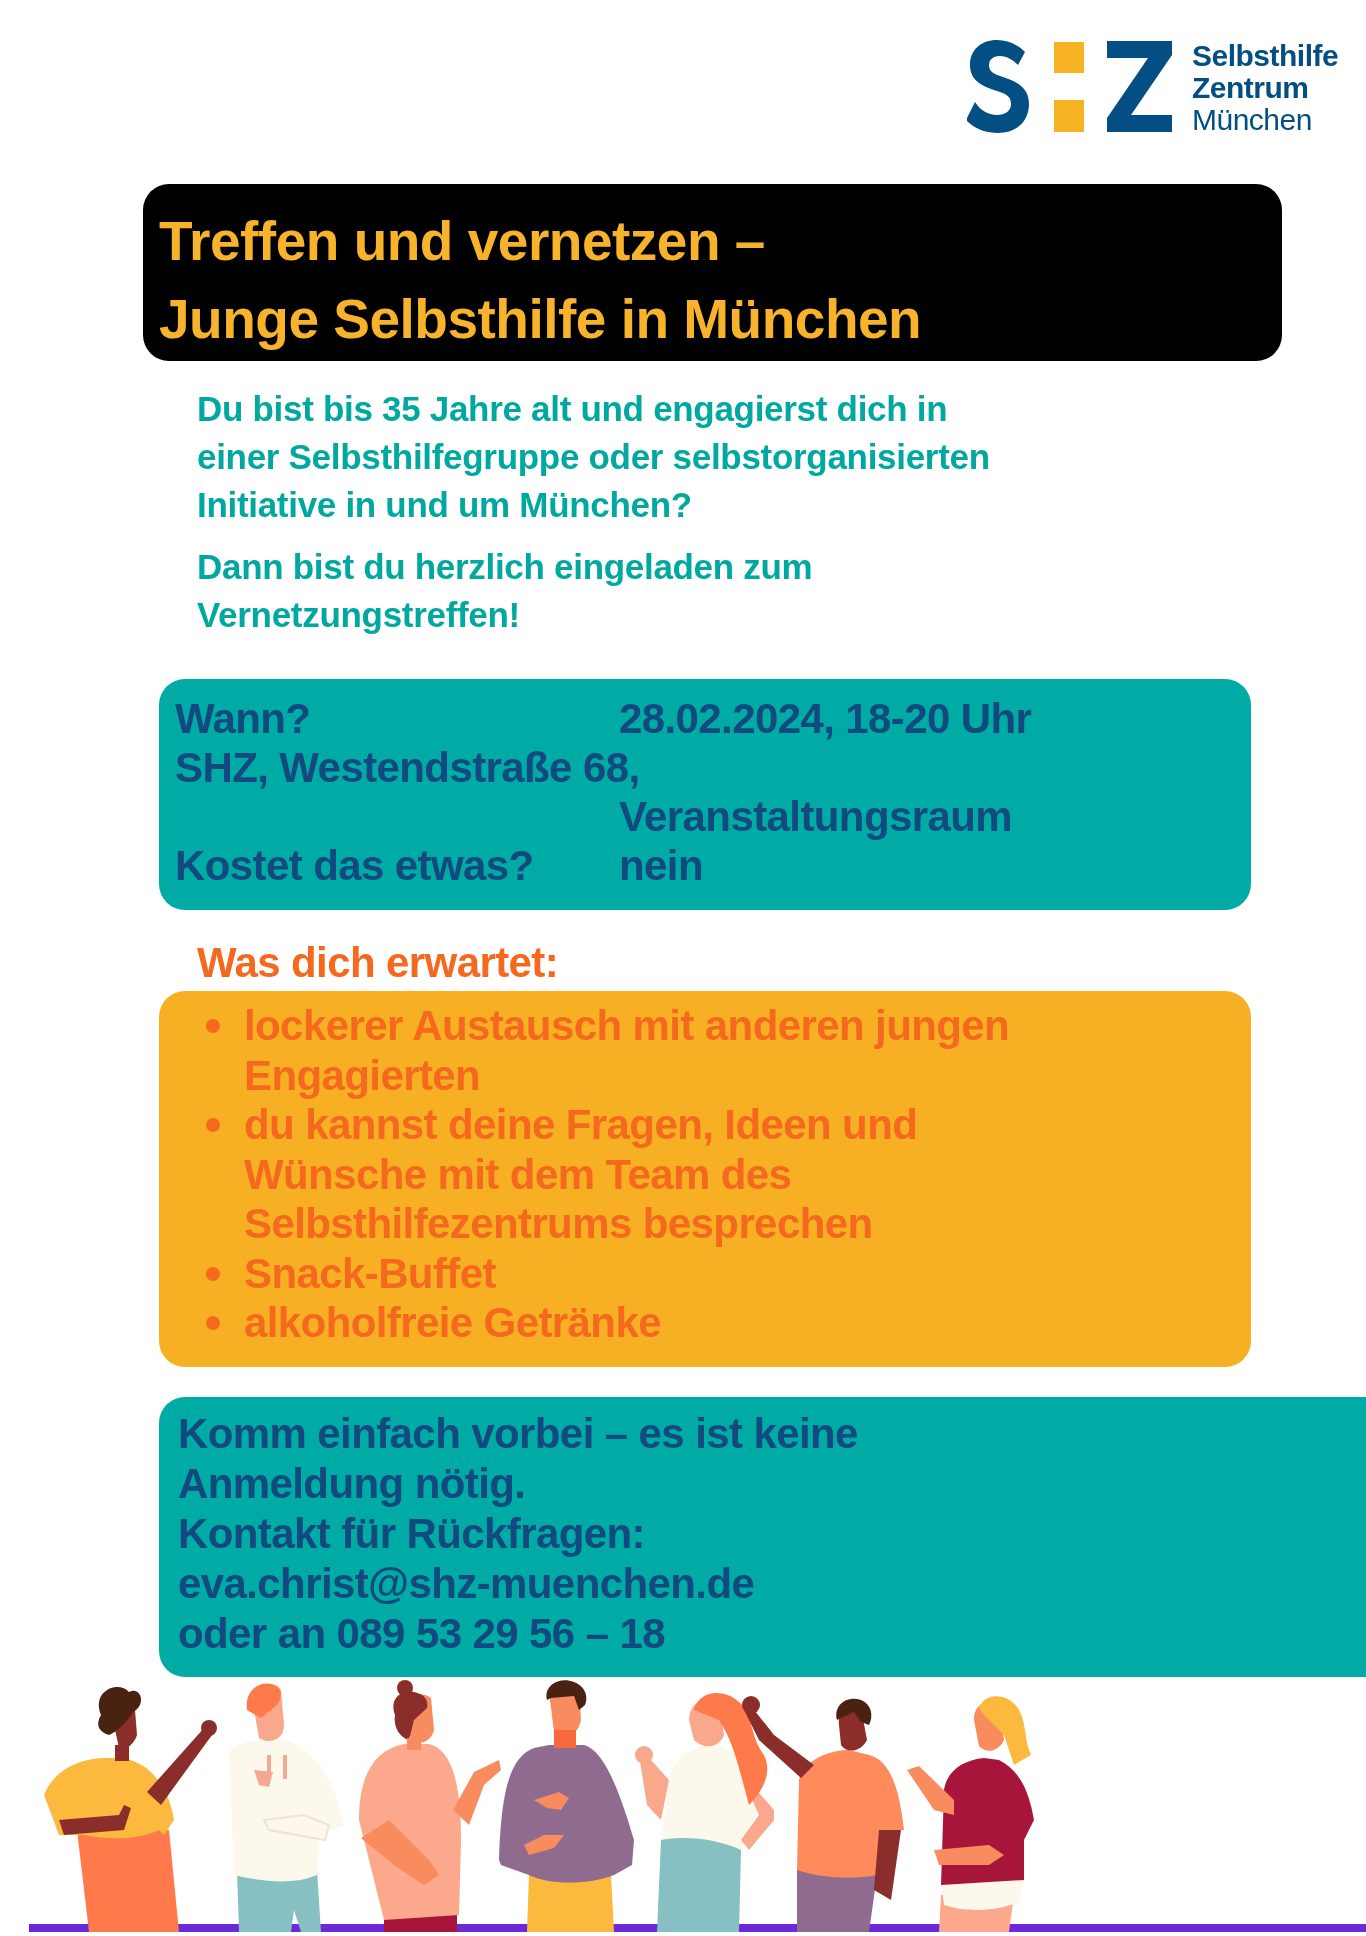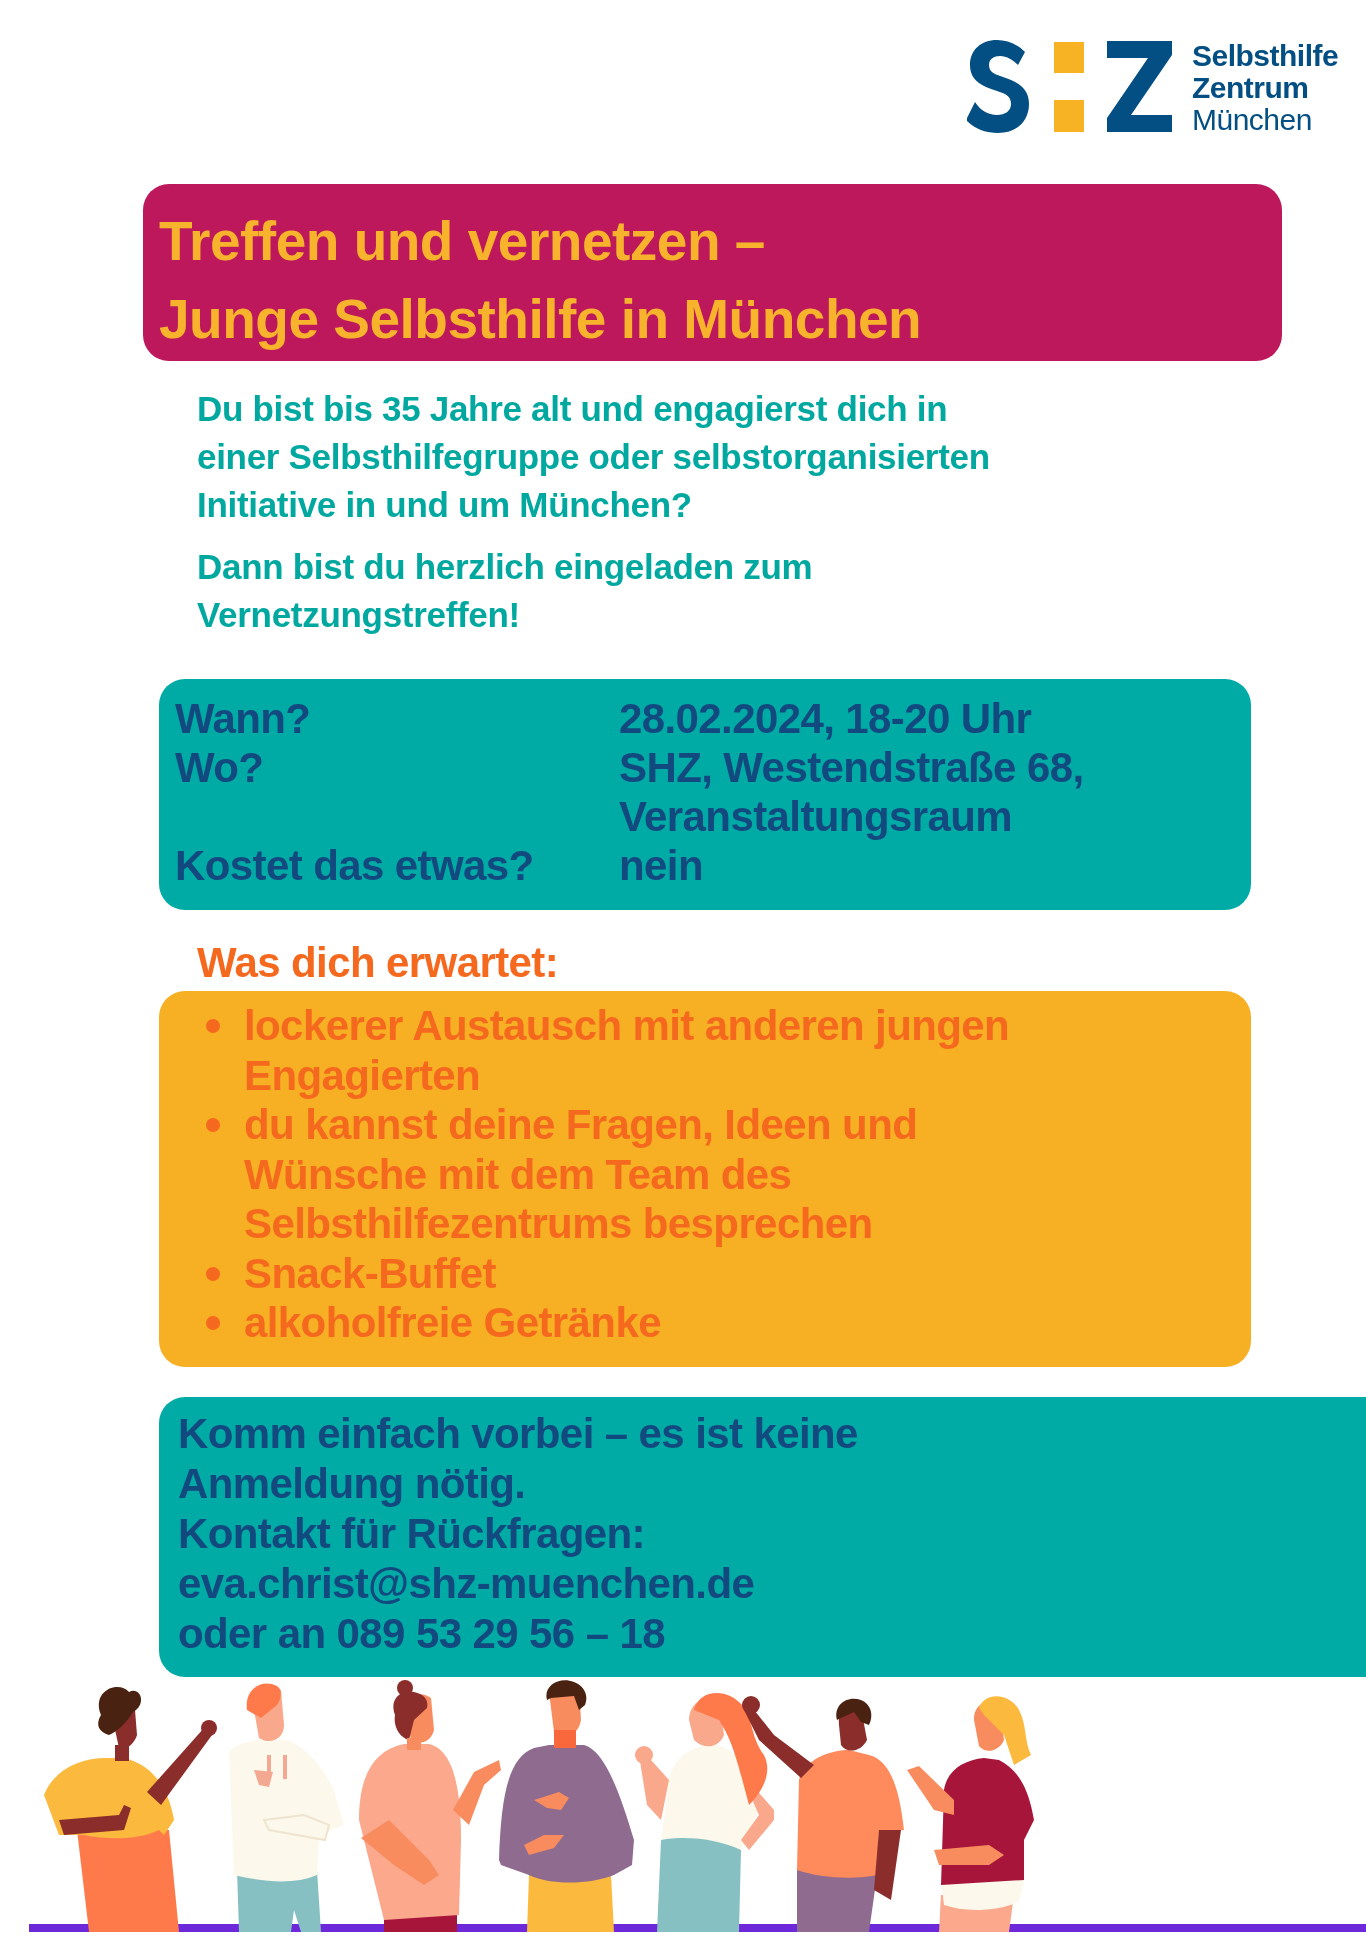--- a/index.html
+++ b/index.html
@@ -19,21 +19,21 @@
   .logo { position: absolute; left: 938px; top: 38px; width: 400px; height: 100px; }
   .logo-mark { position: absolute; left: 0; top: 0; width: 206px; height: 96px; }
   .logo-text { position: absolute; left: 225px; top: 2px; color: #034f83; font-weight: bold;
     font-size: 30px; line-height: 32px; letter-spacing: -0.5px; }
   .logo-text .l3 { font-weight: normal; }
   .logo-text div { white-space: nowrap; }
 
   .box { position: absolute; border-radius: 26px; box-sizing: border-box; }
   .line { white-space: pre; display: block; }
 
-  .title-box { left: 114px; top: 184px; width: 1139px; height: 177px; background: #be185d; padding-left: 46px; }
+  .title-box { left: 114px; top: 184px; width: 1139px; height: 177px; background: #000000; padding-left: 46px; }
   .title-box .text { position: absolute; left: 16px; top: 18px; color: #f7b32b;
     font-weight: bold; font-size: 55px; line-height: 78px; letter-spacing: -0.5px; }
 
   .intro { position: absolute; left: 168px; top: 385px; color: #00a8a0; font-weight: bold;
     font-size: 35px; line-height: 48px; letter-spacing: -0.3px; }
   .intro .p2 { margin-top: 14px; }
 
   .info-box { left: 130px; top: 679px; width: 1092px; height: 231px; background: #00aba6; padding-left: 9px; }
   .info-grid { position: absolute; left: 16px; top: 15px; color: #12497f; font-weight: bold;
     font-size: 42px; line-height: 49px; letter-spacing: -0.6px; }
@@ -97,21 +97,20 @@
     </div>
   </div>
 
   <div class="box info-box">
     <div class="info-grid">
       <div class="info-row">
         <span class="info-label">Wann?</span>
         <span class="info-value">28.02.2024, 18-20 Uhr</span>
       </div>
       <div class="info-row">
-        <span class="info-label">Wo?</span>
         <span class="info-value">SHZ, Westendstraße 68,</span>
       </div>
       <div class="info-row">
         <span class="info-label"></span>
         <span class="info-value">Veranstaltungsraum</span>
       </div>
       <div class="info-row">
         <span class="info-label">Kostet das etwas?</span>
         <span class="info-value">nein</span>
       </div>

